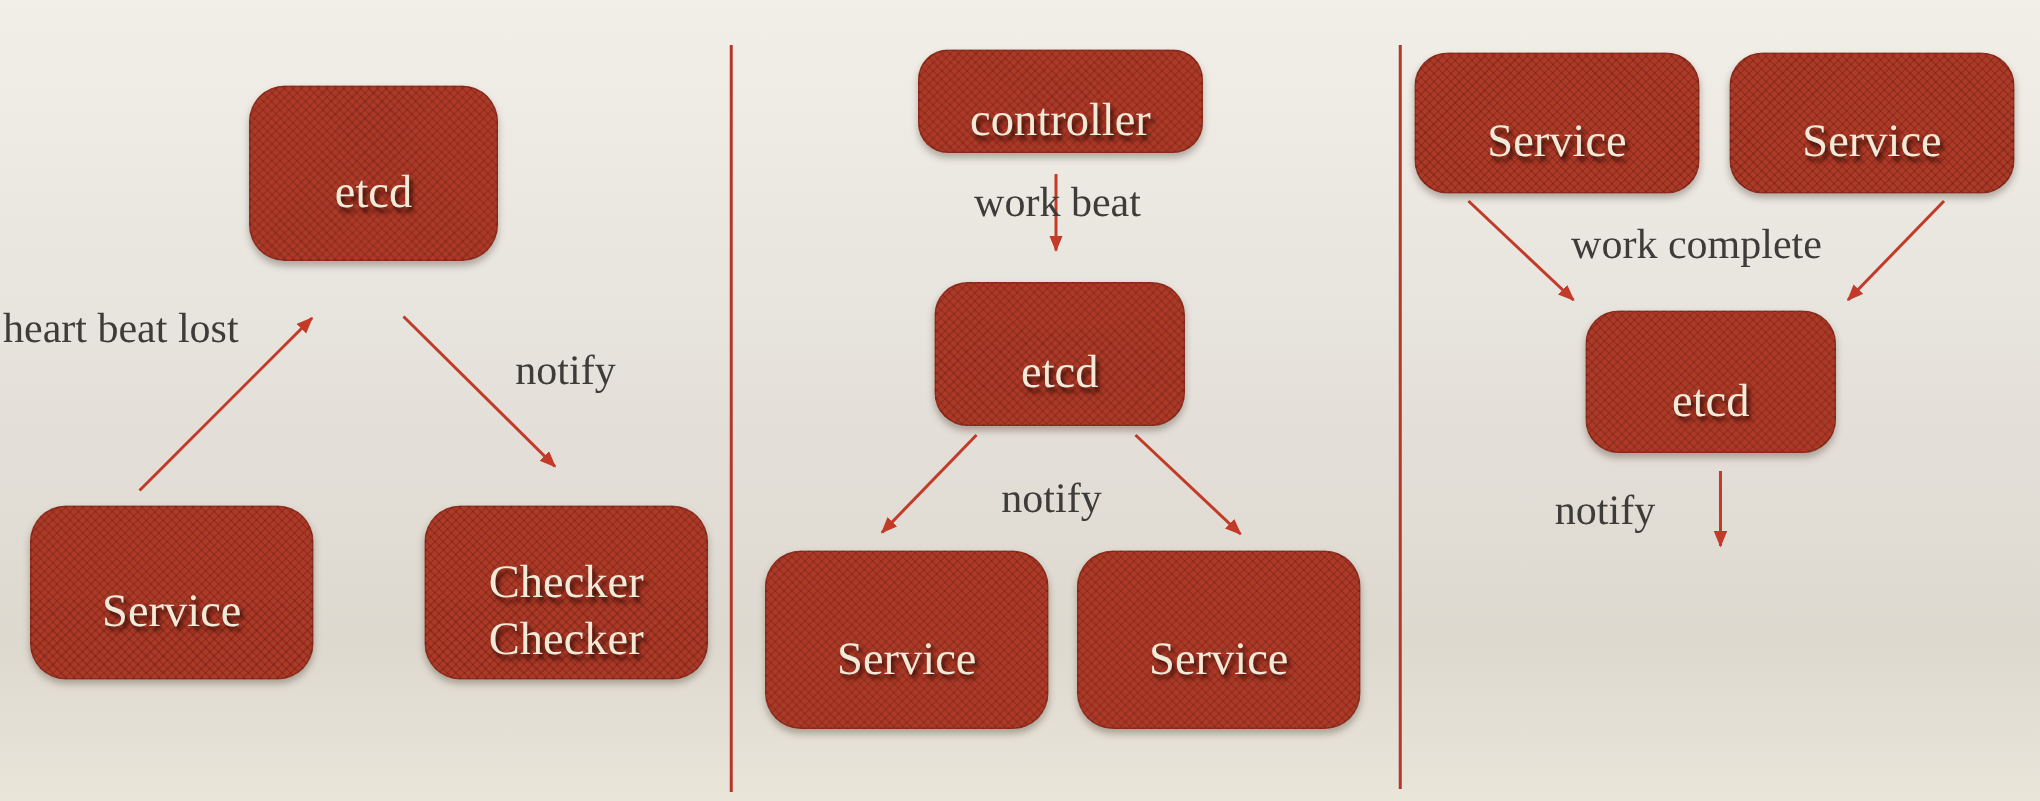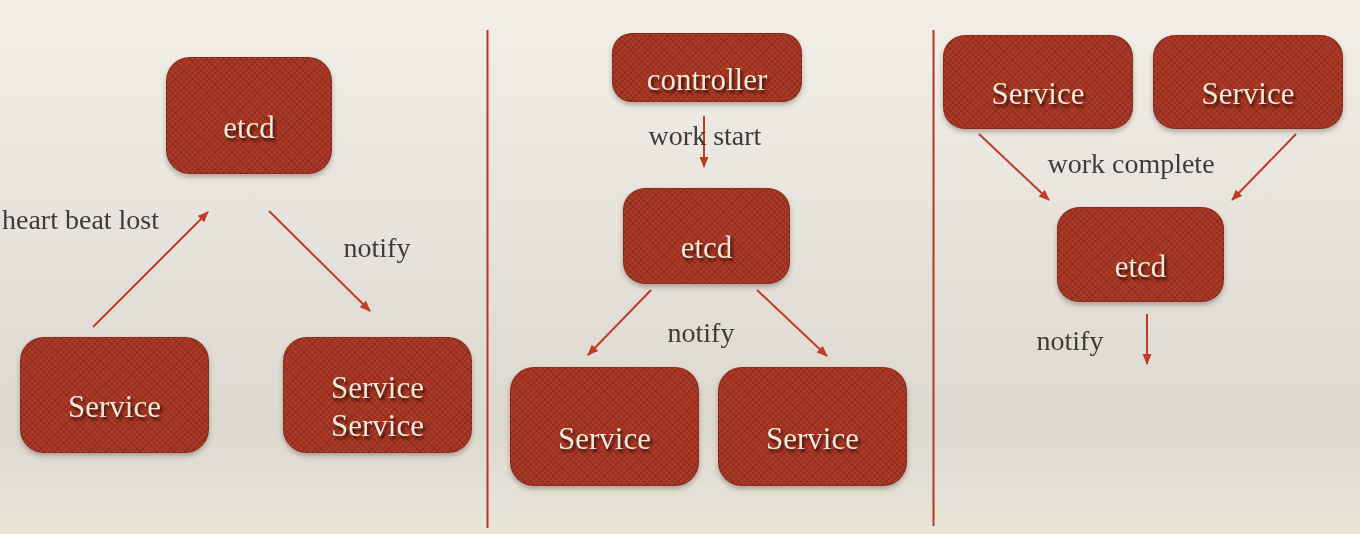--- a/index.html
+++ b/index.html
@@ -65,38 +65,38 @@
     <line x1="1147" y1="314" x2="1147" y2="364" marker-end="url(#ah)"></line>
   </svg>
 
   <div class="box" style="left:166px;top:57px;width:164px;height:115px">
     <span class="txt">etcd</span>
   </div>
   <div class="box" style="left:20px;top:337px;width:187px;height:114px">
     <span class="txt">Service</span>
   </div>
   <div class="box" style="left:283px;top:337px;width:187px;height:114px">
-    <span class="txt">Service Service</span>
+    <span class="txt">Checker Checker</span>
   </div>
   <div class="elabel wrap" style="left:2px;top:200px;width:158px">heart beat lost</div>
   <div class="elabel center" style="left:377px;top:228px">notify</div>
 
   <div class="box" style="left:612px;top:33px;width:188px;height:67px;border-radius:20px">
     <span class="txt">controller</span>
   </div>
   <div class="box" style="left:623px;top:188px;width:165px;height:94px;border-radius:22px">
     <span class="txt">etcd</span>
   </div>
   <div class="box" style="left:510px;top:367px;width:187px;height:117px">
     <span class="txt">Service</span>
   </div>
   <div class="box" style="left:718px;top:367px;width:187px;height:117px">
     <span class="txt">Service</span>
   </div>
-  <div class="elabel center" style="left:705px;top:116px">work start</div>
+  <div class="elabel center" style="left:705px;top:116px">work beat</div>
   <div class="elabel center" style="left:701px;top:313px">notify</div>
 
   <div class="box" style="left:943px;top:35px;width:188px;height:92px;border-radius:22px">
     <span class="txt">Service</span>
   </div>
   <div class="box" style="left:1153px;top:35px;width:188px;height:92px;border-radius:22px">
     <span class="txt">Service</span>
   </div>
   <div class="box" style="left:1057px;top:207px;width:165px;height:93px;border-radius:22px">
     <span class="txt">etcd</span>

